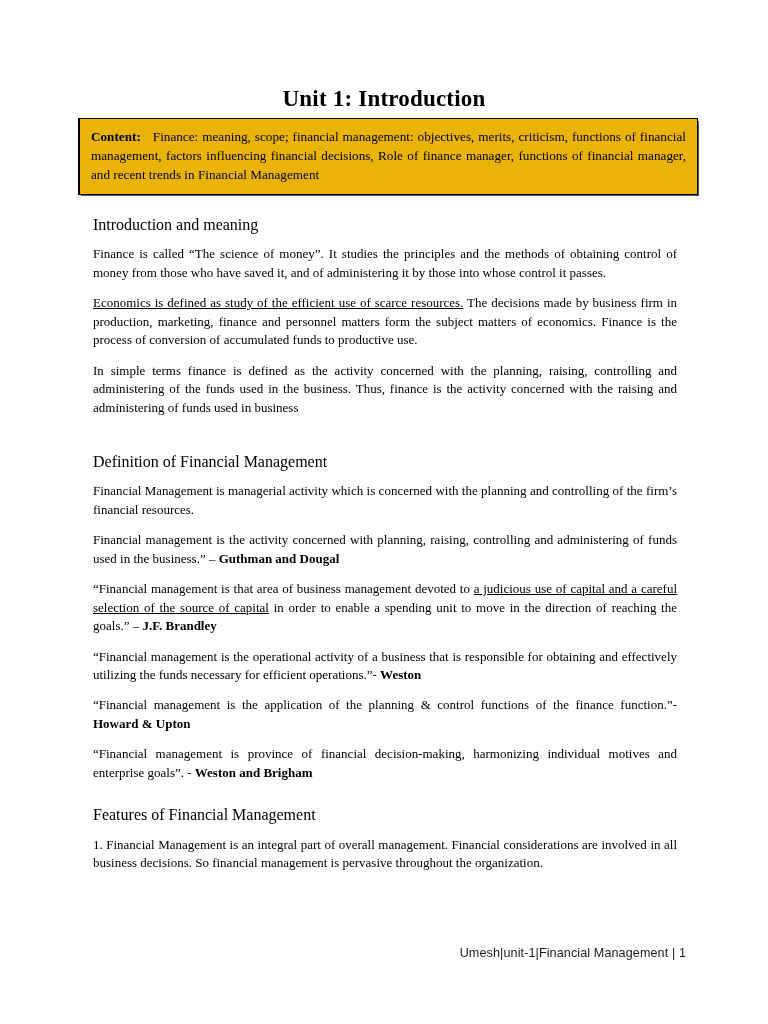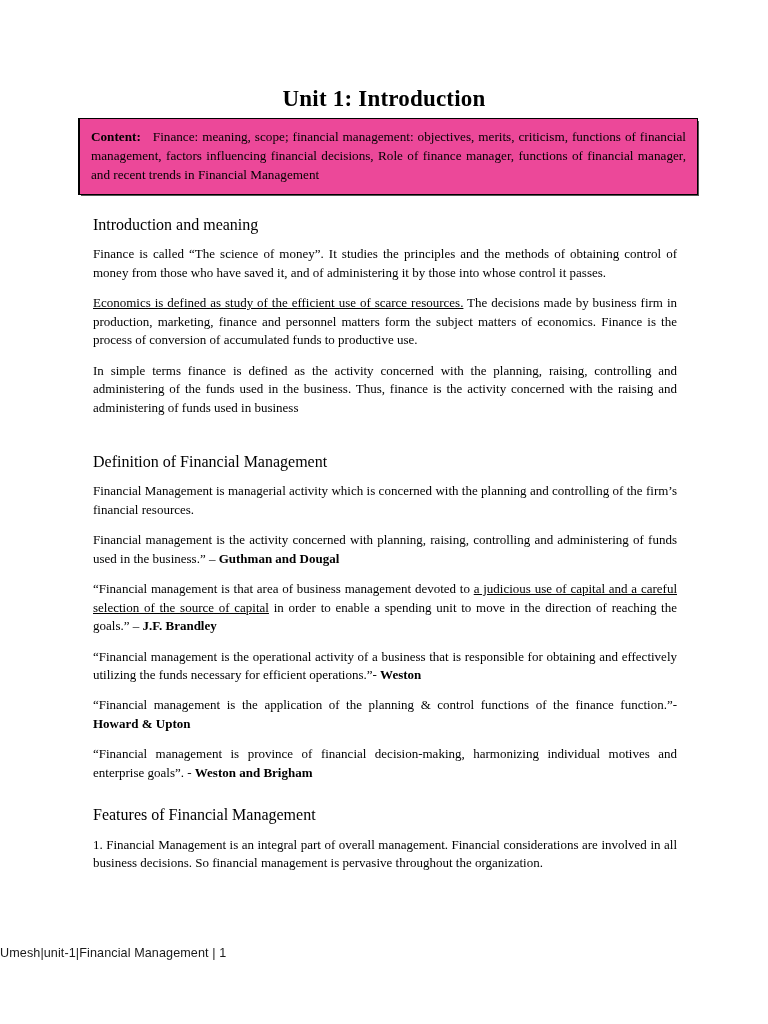--- a/index.html
+++ b/index.html
@@ -41,21 +41,21 @@
   .content-box {
     position: absolute;
     left: 78px;
     top: 118px;
     width: 620px;
     box-sizing: border-box;
     border: 1px solid #000000;
     border-left-width: 2px;
     box-shadow: 2px 2px 0 -1px #555555;
     padding: 8px 11px 10px 11px;
-    background: #ec4899;
+    background: #eab308;
   }
   .content-box p {
     margin: 0;
     font-size: 13.2px;
     line-height: 1.44;
     text-align: justify;
     text-justify: inter-word;
   }
   .content-label {
     font-weight: bold;
@@ -95,21 +95,21 @@
   .b { font-weight: bold; }
 
   .gap-lg { height: 22px; }
 
   
   .footer {
     position: absolute;
     left: 0;
     top: 946px;
     width: 736px;
-    text-align: left;
+    text-align: right;
     padding-right: 50px;
     box-sizing: border-box;
     font-family: "Liberation Sans", "DejaVu Sans", sans-serif;
     font-size: 12.6px;
     color: #1a1a1a;
     letter-spacing: 0.1px;
   }
 </style>
 </head>
 <body>

